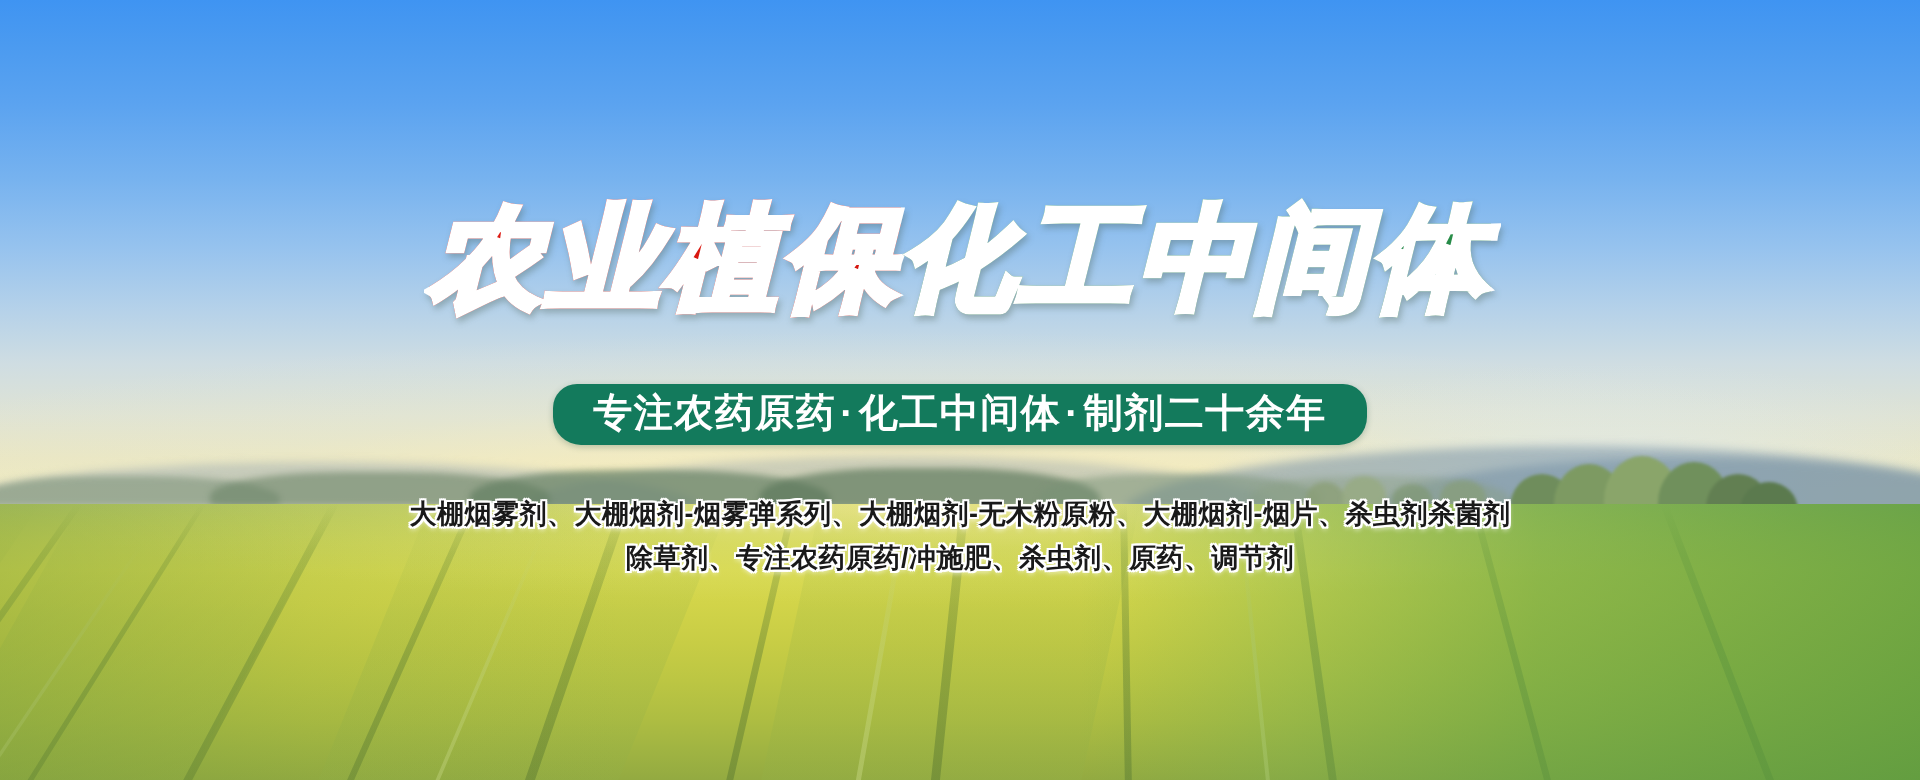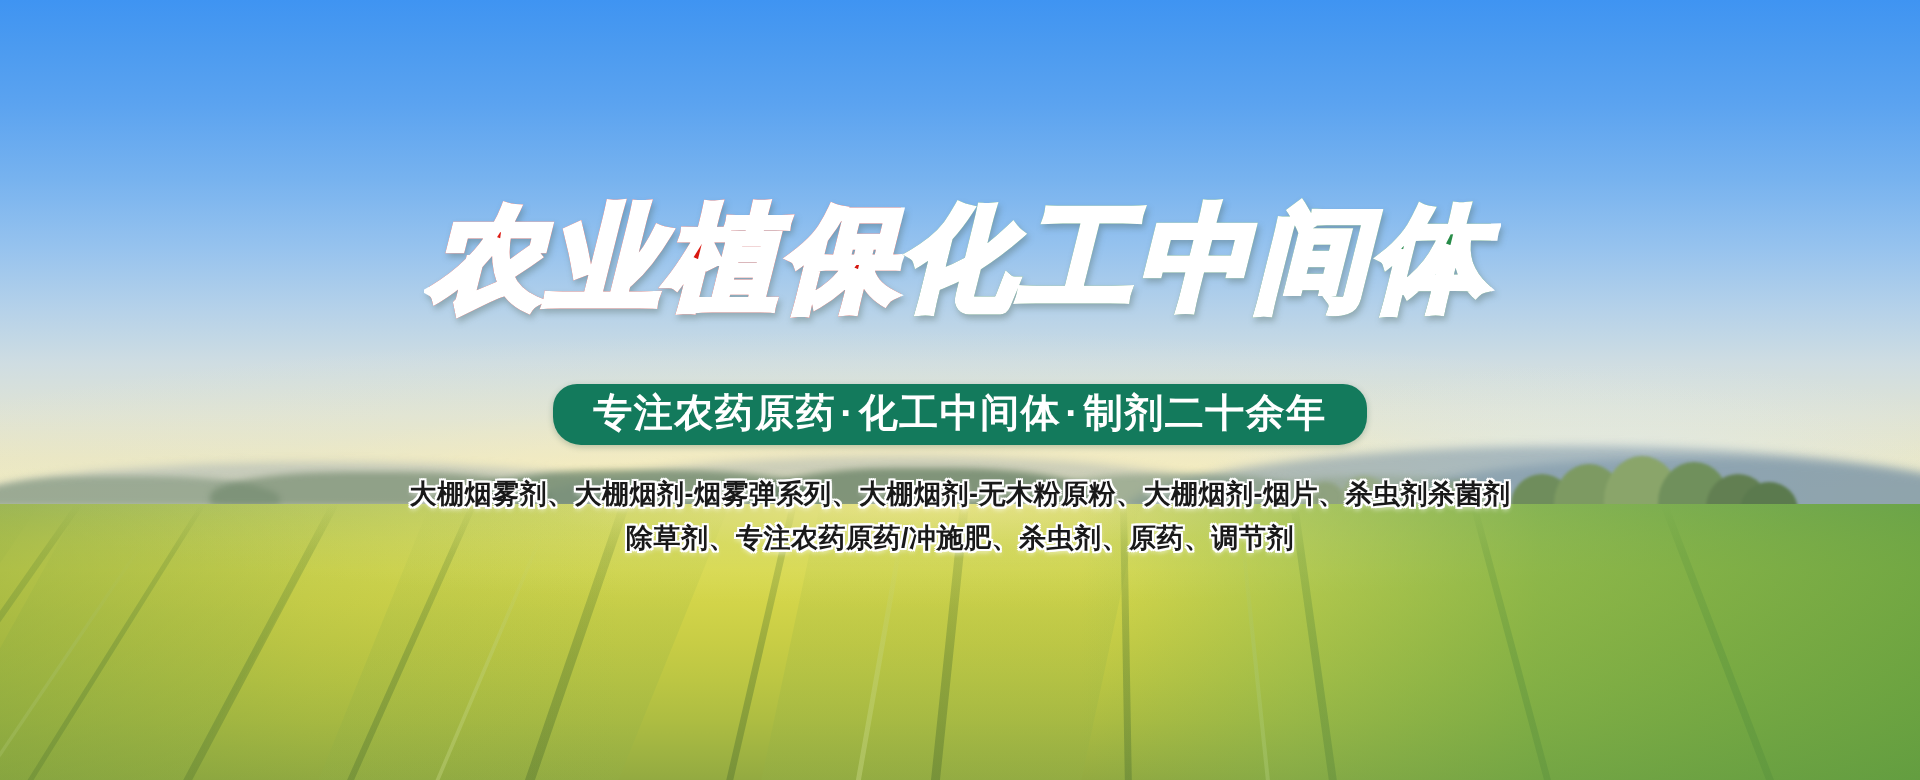--- a/index.html
+++ b/index.html
@@ -265,21 +265,21 @@
     font-weight: 700;
     letter-spacing: 1.5px;
     white-space: nowrap;
     box-shadow: 0 2px 6px rgba(20,70,50,0.25);
   }
   .pill .sep { padding: 0 4px; font-weight: 700; }
 
   
   .products {
     position: absolute;
-    left: 0; top: 472px;
+    left: 0; top: 492px;
     width: 1920px;
     text-align: center;
   }
   .prod-line {
     color: #191919;
     font-size: 27px;
     line-height: 44px;
     font-weight: 700;
     letter-spacing: 0.5px;
     white-space: nowrap;

